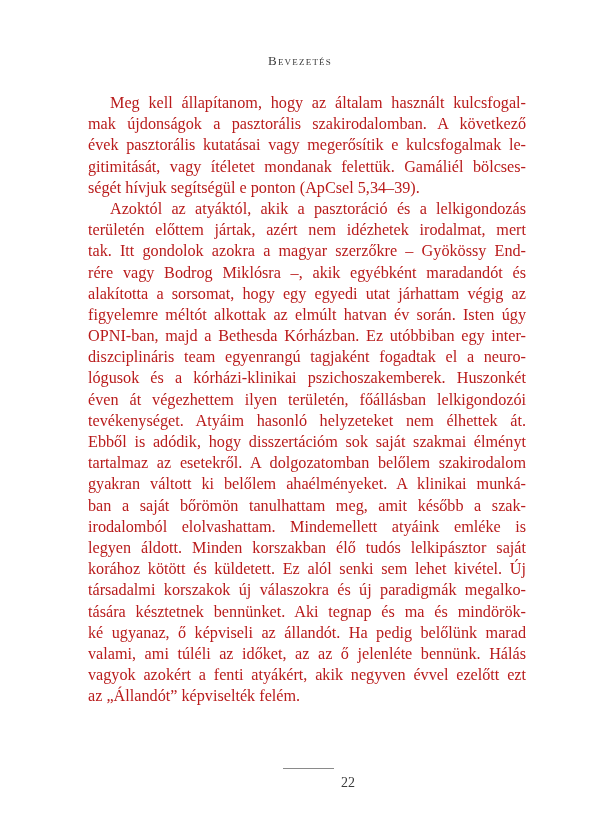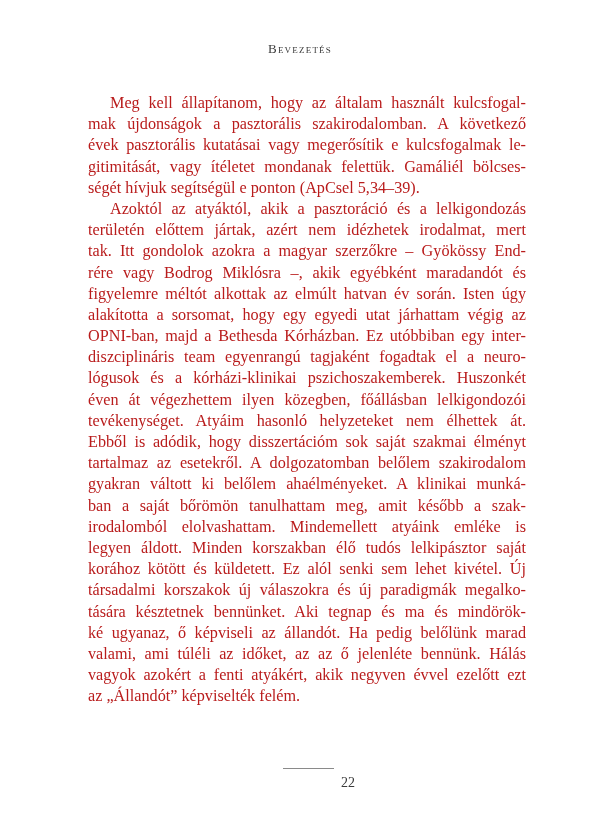--- a/index.html
+++ b/index.html
@@ -10,21 +10,21 @@
     body {
       width: 600px;
       height: 833px;
       position: relative;
       overflow: hidden;
       font-family: "DejaVu Serif", "Liberation Serif", serif;
       color: #2a2a2a;
     }
     .running-head {
       position: absolute;
-      top: 41px;
+      top: 53px;
       left: 0;
       width: 600px;
       text-align: center;
       font-family: "Liberation Serif", serif;
       font-size: 13px;
       font-variant: small-caps;
       letter-spacing: 1.2px;
       color: #3a3a3a;
     }
     .text-block {
@@ -81,26 +81,26 @@
     <span class="line">mak újdonságok a pasztorális szakirodalomban. A következő</span>
     <span class="line">évek pasztorális kutatásai vagy megerősítik e kulcsfogalmak le-</span>
     <span class="line">gitimitását, vagy ítéletet mondanak felettük. Gamáliél bölcses-</span>
     <span class="line last">ségét hívjuk segítségül e ponton (ApCsel 5,34–39).</span>
   </div>
   <div>
     <span class="line indent">Azoktól az atyáktól, akik a pasztoráció és a lelkigondozás</span>
     <span class="line">területén előttem jártak, azért nem idézhetek irodalmat, mert</span>
     <span class="line">tak. Itt gondolok azokra a magyar szerzőkre – Gyökössy End-</span>
     <span class="line">rére vagy Bodrog Miklósra –, akik egyébként maradandót és</span>
+    <span class="line">alakította a sorsomat, hogy egy egyedi utat járhattam végig az</span>
     <span class="line">figyelemre méltót alkottak az elmúlt hatvan év során. Isten úgy</span>
-    <span class="line">alakította a sorsomat, hogy egy egyedi utat járhattam végig az</span>
     <span class="line">OPNI-ban, majd a Bethesda Kórházban. Ez utóbbiban egy inter-</span>
     <span class="line">diszciplináris team egyenrangú tagjaként fogadtak el a neuro-</span>
     <span class="line">lógusok és a kórházi-klinikai pszichoszakemberek. Huszonkét</span>
-    <span class="line">éven át végezhettem ilyen közegben, főállásban lelkigondozói</span>
+    <span class="line">éven át végezhettem ilyen területén, főállásban lelkigondozói</span>
     <span class="line">tevékenységet. Atyáim hasonló helyzeteket nem élhettek át.</span>
     <span class="line">Ebből is adódik, hogy disszertációm sok saját szakmai élményt</span>
     <span class="line">tartalmaz az esetekről. A dolgozatomban belőlem szakirodalom</span>
     <span class="line">gyakran váltott ki belőlem ahaélményeket. A klinikai munká-</span>
     <span class="line">ban a saját bőrömön tanulhattam meg, amit később a szak-</span>
     <span class="line">irodalomból elolvashattam. Mindemellett atyáink emléke is</span>
     <span class="line">legyen áldott. Minden korszakban élő tudós lelkipásztor saját</span>
     <span class="line">korához kötött és küldetett. Ez alól senki sem lehet kivétel. Új</span>
     <span class="line">társadalmi korszakok új válaszokra és új paradigmák megalko-</span>
     <span class="line">tására késztetnek bennünket. Aki tegnap és ma és mindörök-</span>

